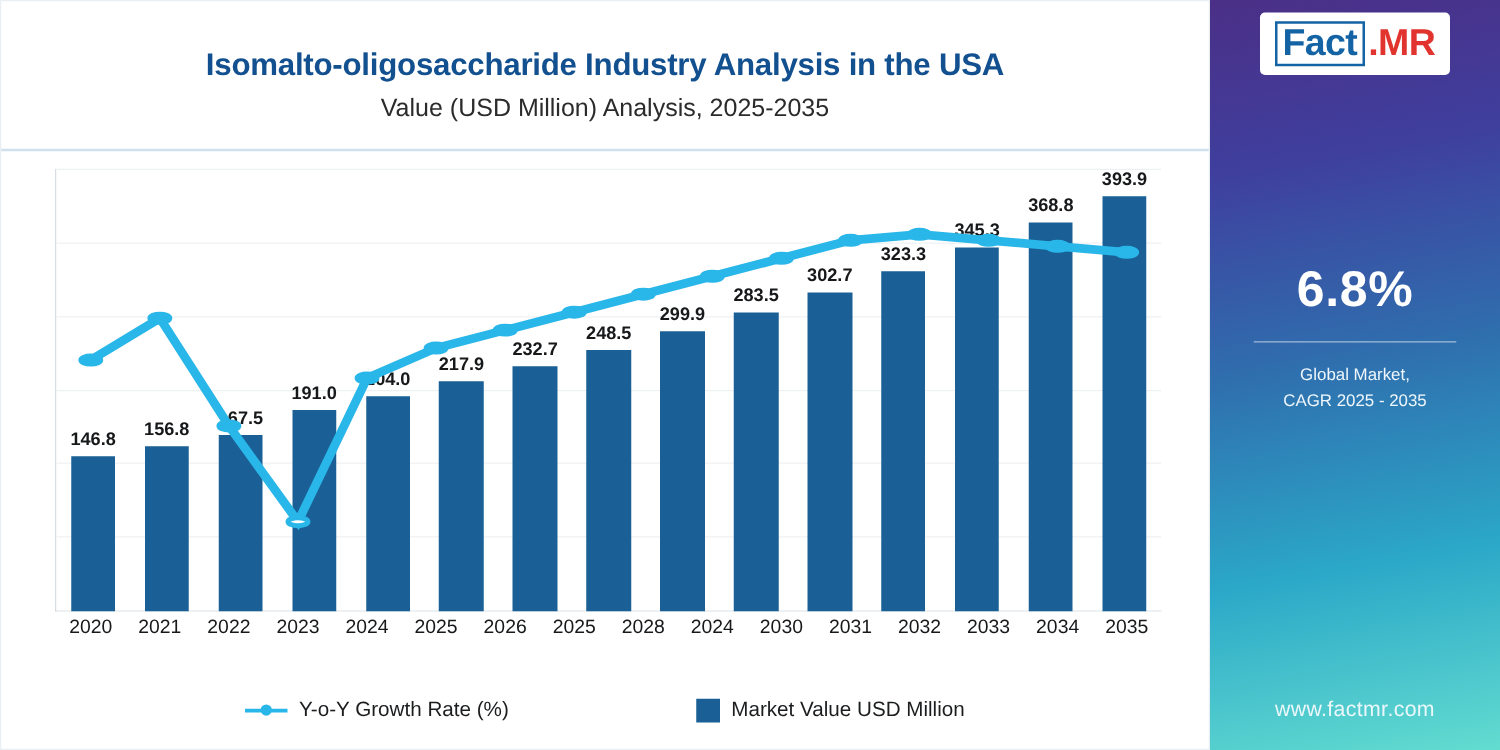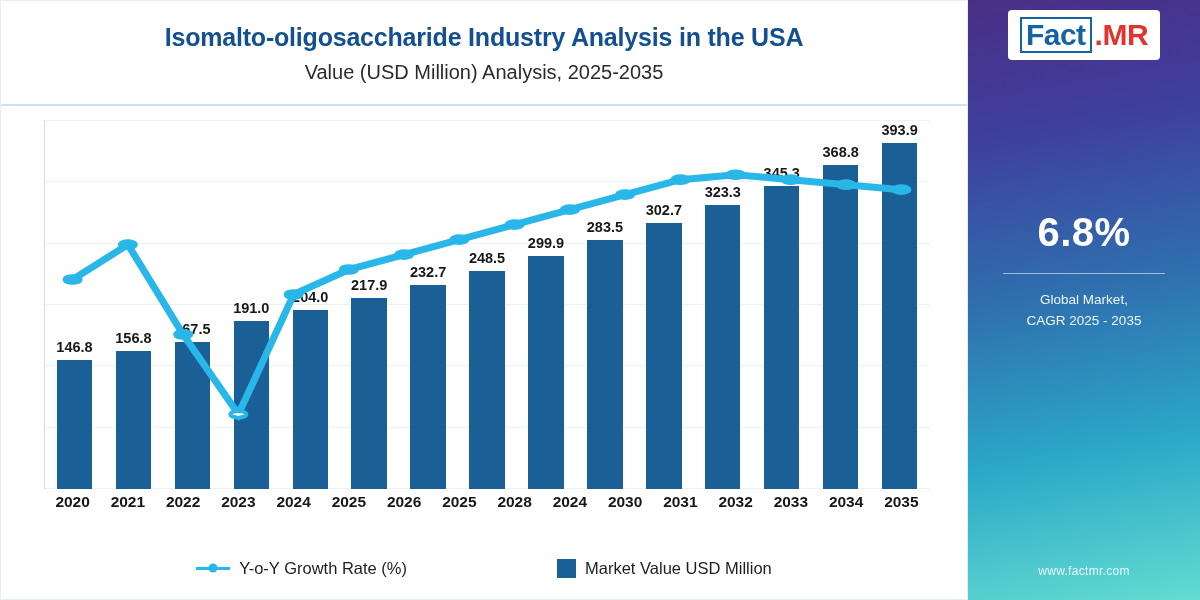--- a/index.html
+++ b/index.html
@@ -22,21 +22,21 @@
     position: relative;
     width: 968px;
     height: 600px;
     background: #ffffff;
     display: flex;
     flex-direction: column;
     border: 1px solid #e9eef3;
   }
 
   .title-block {
-    padding: 22px 10px 8px 10px;
+    padding: 37px 10px 8px 10px;
     text-align: center;
     border-bottom: 2px solid #cfe0ef;
   }
   .chart-title {
     font-size: 25px;
     font-weight: bold;
     color: #12508f;
     letter-spacing: -0.2px;
     margin: 0 0 10px 0;
     line-height: 1.12;
@@ -113,21 +113,21 @@
     bottom: 20px;
     height: 30px;
     display: flex;
     justify-content: space-between;
   }
   .x-tick {
     flex: 1 1 0;
     text-align: center;
     font-size: 15.5px;
     color: #16181a;
-    font-weight: 700;
+    font-weight: 400;
   }
 
   .legend {
     height: 56px;
     display: flex;
     align-items: center;
     justify-content: center;
     gap: 150px;
     padding-bottom: 6px;
   }
@@ -212,21 +212,21 @@
     font-size: 13.5px;
     color: #eef6fb;
     text-align: center;
     line-height: 1.55;
   }
   .brand-url {
     position: absolute;
     bottom: 22px;
     left: 0; right: 0;
     text-align: center;
-    font-size: 12px;
+    font-size: 17px;
     color: #eaf7fb;
     letter-spacing: 0.3px;
   }
 </style>
 </head>
 <body>
 
 <div id="root">
 
   <div class="chart-panel">

